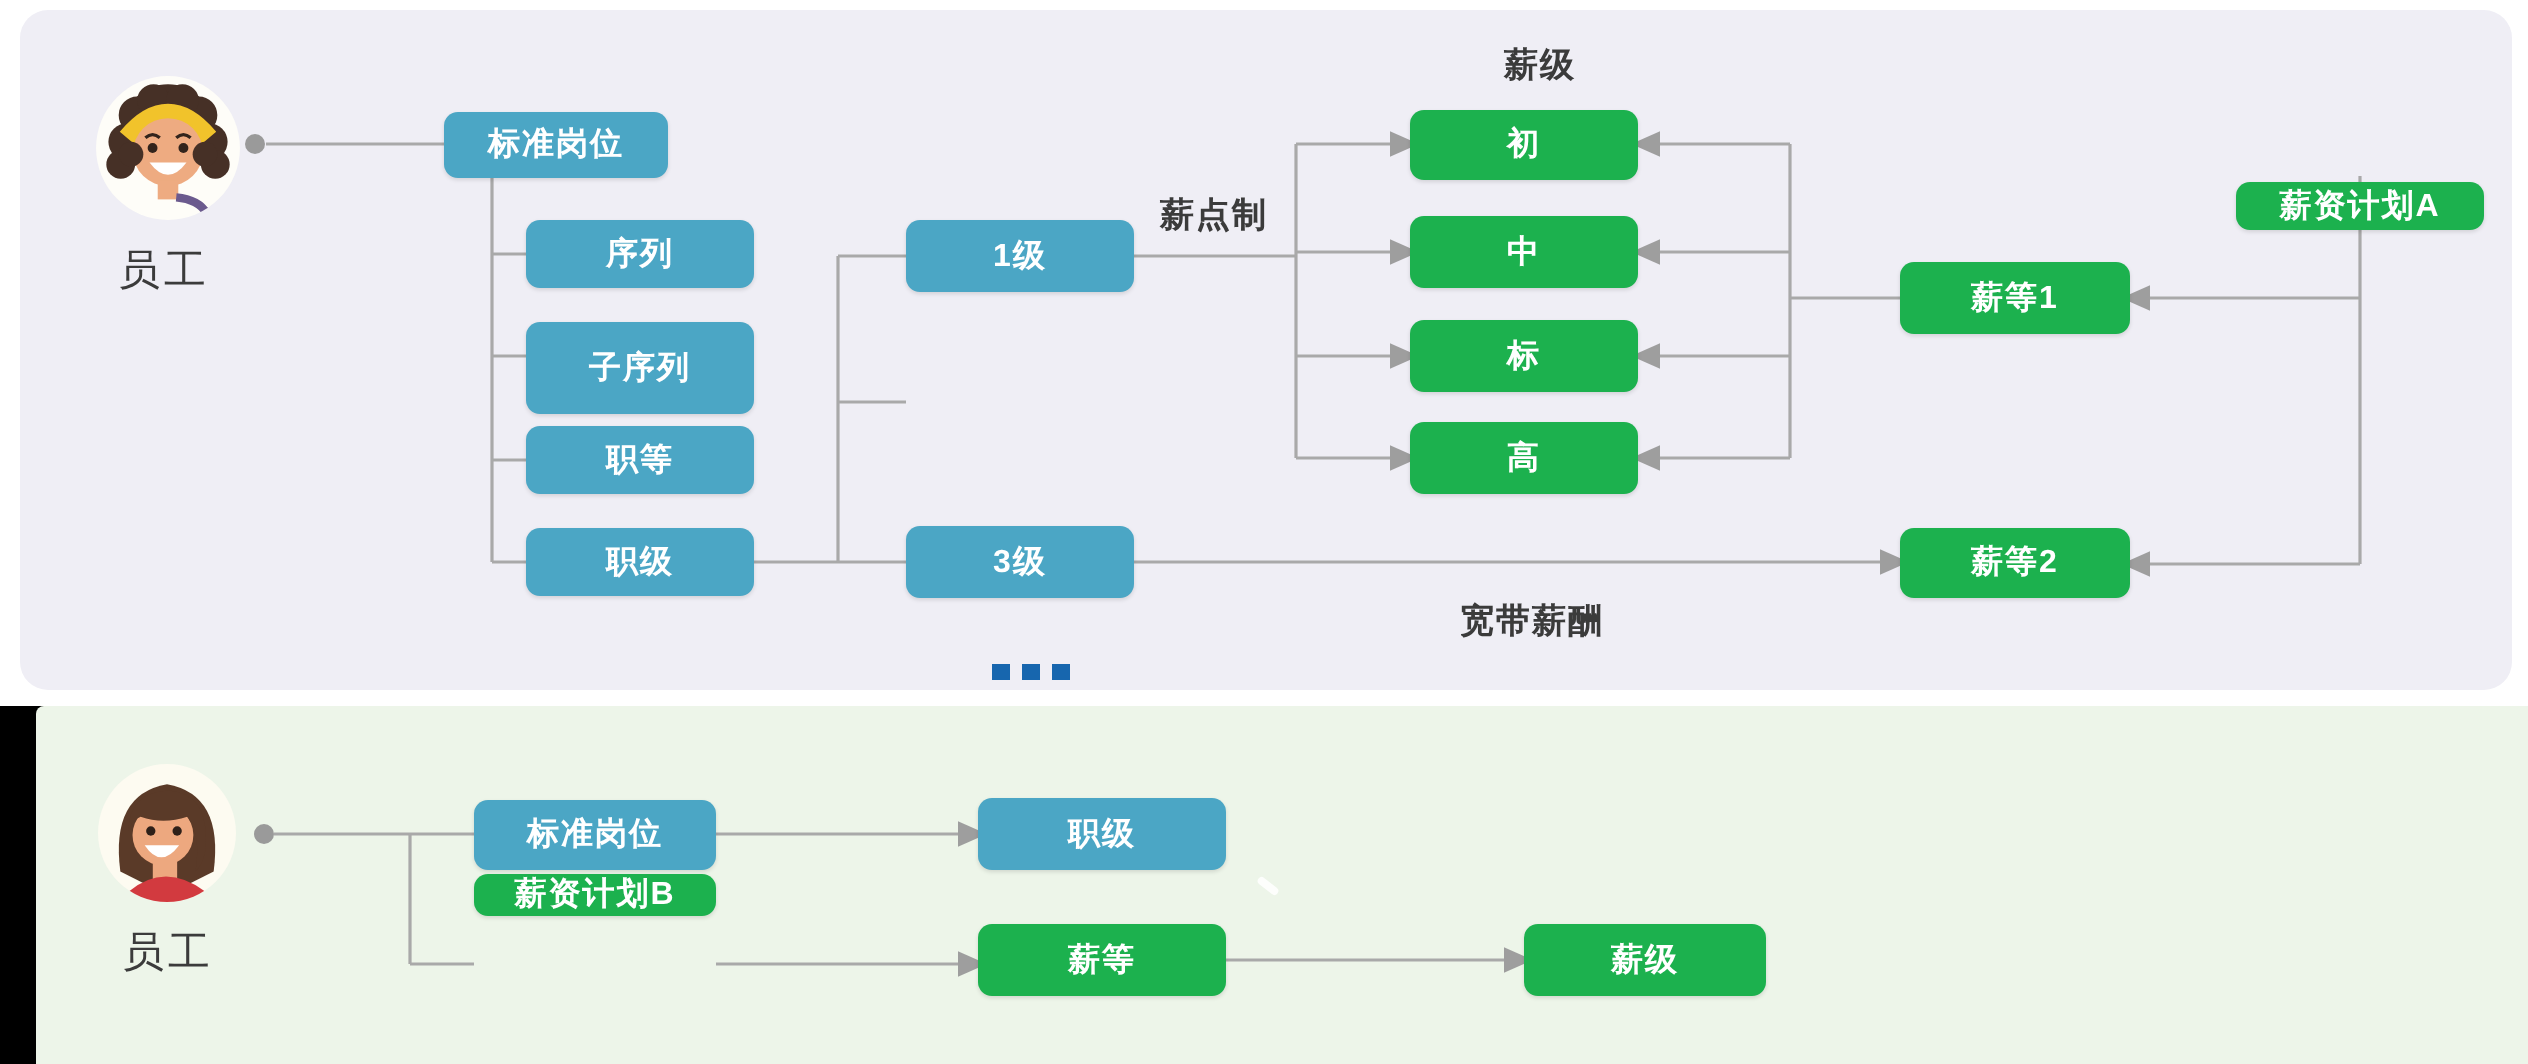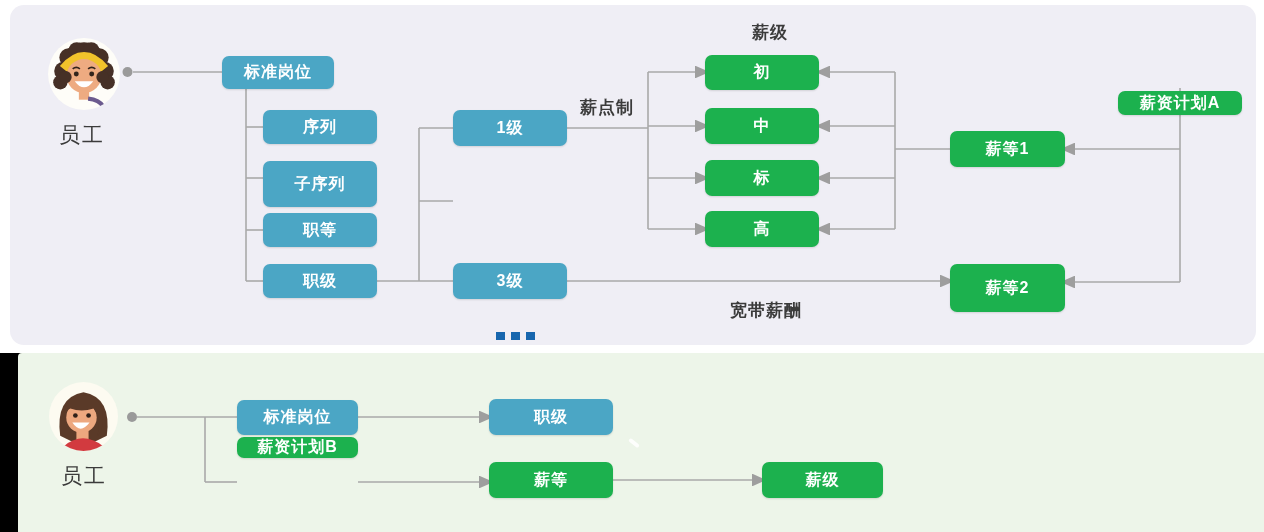--- a/index.html
+++ b/index.html
@@ -128,21 +128,21 @@
   <div class="node blue" style="left:263px;top:213px;width:114px;height:34px;">职等</div>
   <div class="node blue" style="left:263px;top:264px;width:114px;height:34px;">职级</div>
   <div class="node blue" style="left:453px;top:110px;width:114px;height:36px;">1级</div>
   <div class="node blue" style="left:453px;top:263px;width:114px;height:36px;">3级</div>
 
   <div class="node green" style="left:705px;top:55px;width:114px;height:35px;">初</div>
   <div class="node green" style="left:705px;top:108px;width:114px;height:36px;">中</div>
   <div class="node green" style="left:705px;top:160px;width:114px;height:36px;">标</div>
   <div class="node green" style="left:705px;top:211px;width:114px;height:36px;">高</div>
   <div class="node green" style="left:950px;top:131px;width:115px;height:36px;">薪等1</div>
-  <div class="node green" style="left:950px;top:264px;width:115px;height:48px;">薪等2</div>
+  <div class="node green" style="left:950px;top:264px;width:115px;height:35px;">薪等2</div>
   <div class="node green" style="left:1118px;top:53px;width:124px;height:24px;margin-top:38px;">薪资计划A</div>
 
   <div class="diagram-label" style="left:738px;top:21px;width:64px;">薪级</div>
   <div class="diagram-label" style="left:574px;top:96px;width:66px;">薪点制</div>
   <div class="diagram-label" style="left:720px;top:299px;width:92px;">宽带薪酬</div>
   <div class="dots" style="left:496px;top:332px;" title="...">
     <span class="sq"></span>
     <span class="sq"></span>
     <span class="sq"></span>
   </div>

